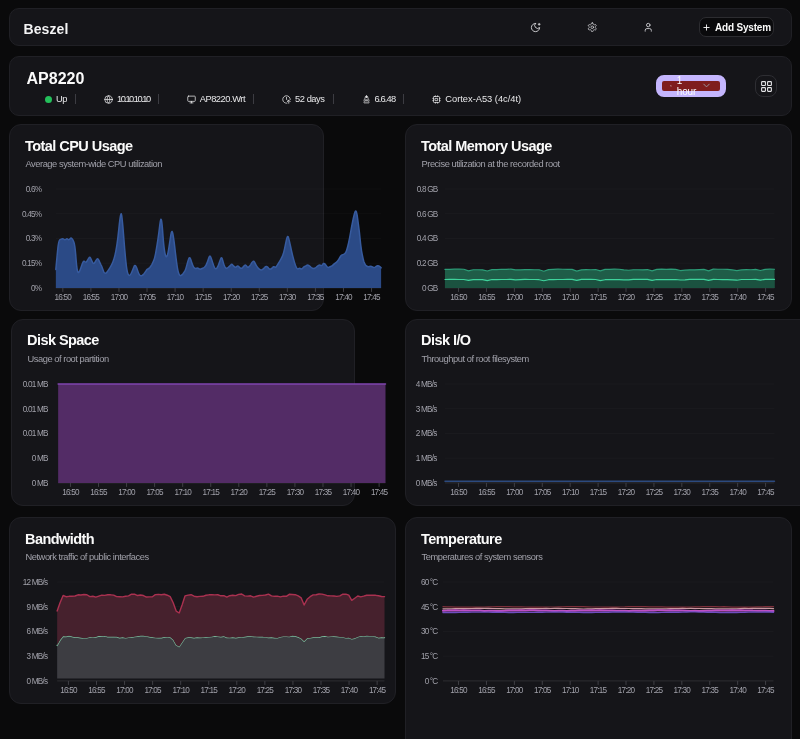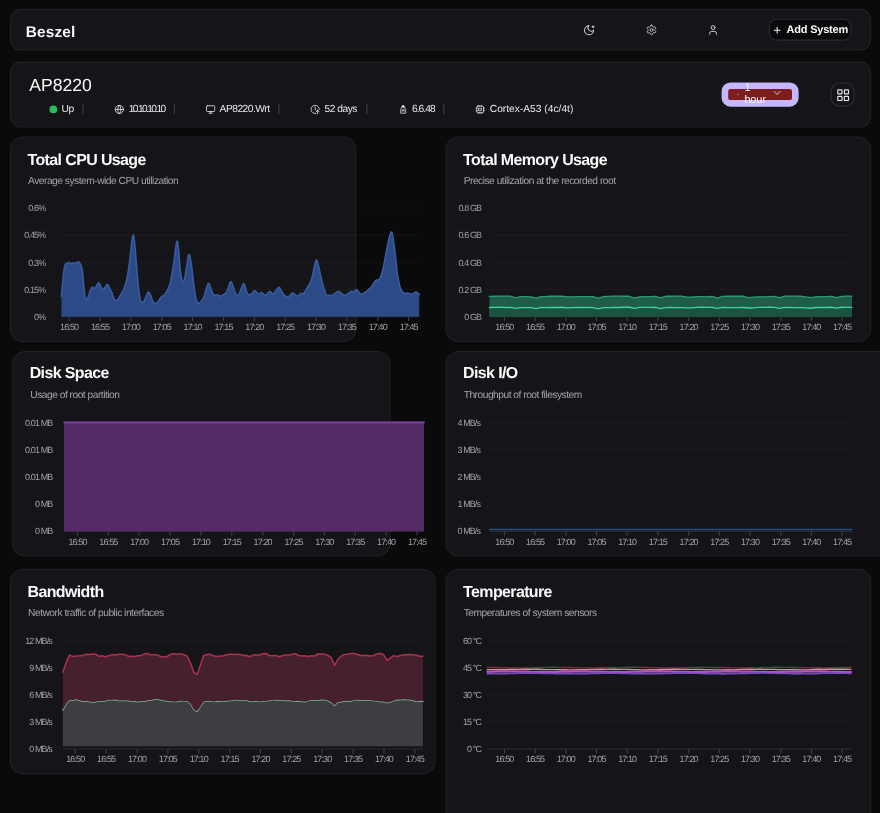--- a/index.html
+++ b/index.html
@@ -6,21 +6,21 @@
 html,body { width:800px; height:739px; background:#0a0a0b; font-family:"Liberation Sans", sans-serif; overflow:hidden; }
 .nav { position:absolute; left:9px; top:8px; width:782.5px; height:38px; background:#151519;
   border:1px solid #202025; border-radius:10px; }
 .logo { position:absolute; left:13.5px; top:13.4px; font-size:14px; font-weight:bold; color:#f4f4f5; letter-spacing:0.1px; line-height:1; }
 .navicons { position:absolute; right:0; top:0; height:100%; display:flex; align-items:center; color:#d4d4d8;gap:33px; }
 .icobtn { width:23.3px; display:flex; justify-content:center; }
 .addbtn { margin-left:6px; margin-right:16.5px; height:20px; width:75px; justify-content:center; display:flex; align-items:center; gap:4px;
   background:#0a0a0c; border:1px solid #2c2c30; border-radius:7px; color:#fafafa; font-size:10px; font-weight:bold; letter-spacing:-0.2px; }
 .syscard { position:absolute; left:9px; top:56px; width:782.5px; height:60px; background:#151519;
   border:1px solid #202025; border-radius:10px; }
-.systitle { position:absolute; left:16.5px; top:14px; font-size:16px; font-weight:normal; color:#fafafa; letter-spacing:0; line-height:1; }
+.systitle { position:absolute; left:16.5px; top:14px; font-size:16px; font-weight:bold; color:#fafafa; letter-spacing:0; line-height:1; }
 .sysrow { position:absolute; left:15px; top:37px; display:flex; align-items:center; gap:8px;
   font-size:9.3px; letter-spacing:-0.45px; color:#e8e8ea; }
 .sysrow .it { display:flex; align-items:center; gap:4px;padding-left:20px; }
 .vsep { width:1px; height:10px; background:#3c3c42; display:inline-block; }
 .dot { width:7px; height:7px; border-radius:50%; background:#24c05b; }
 .selbox { position:absolute; left:646px; top:18px; width:70px; height:22px; border:6px solid #c4b5fd;
   border-radius:8px; display:flex; align-items:center; padding:0 8px; gap:5px; color:#fafafa; font-size:10px; letter-spacing:-0.2px; background:#7f1d1d; }
 .selbox .chev { margin-left:auto; color:#9b9ba3; }
 .gridbtn { position:absolute; left:745px; top:18px; width:22px; height:22px; border:1px solid #2e2e33;
   border-radius:8px; display:flex; align-items:center; justify-content:center; color:#e4e4e7; background:#151519; }

